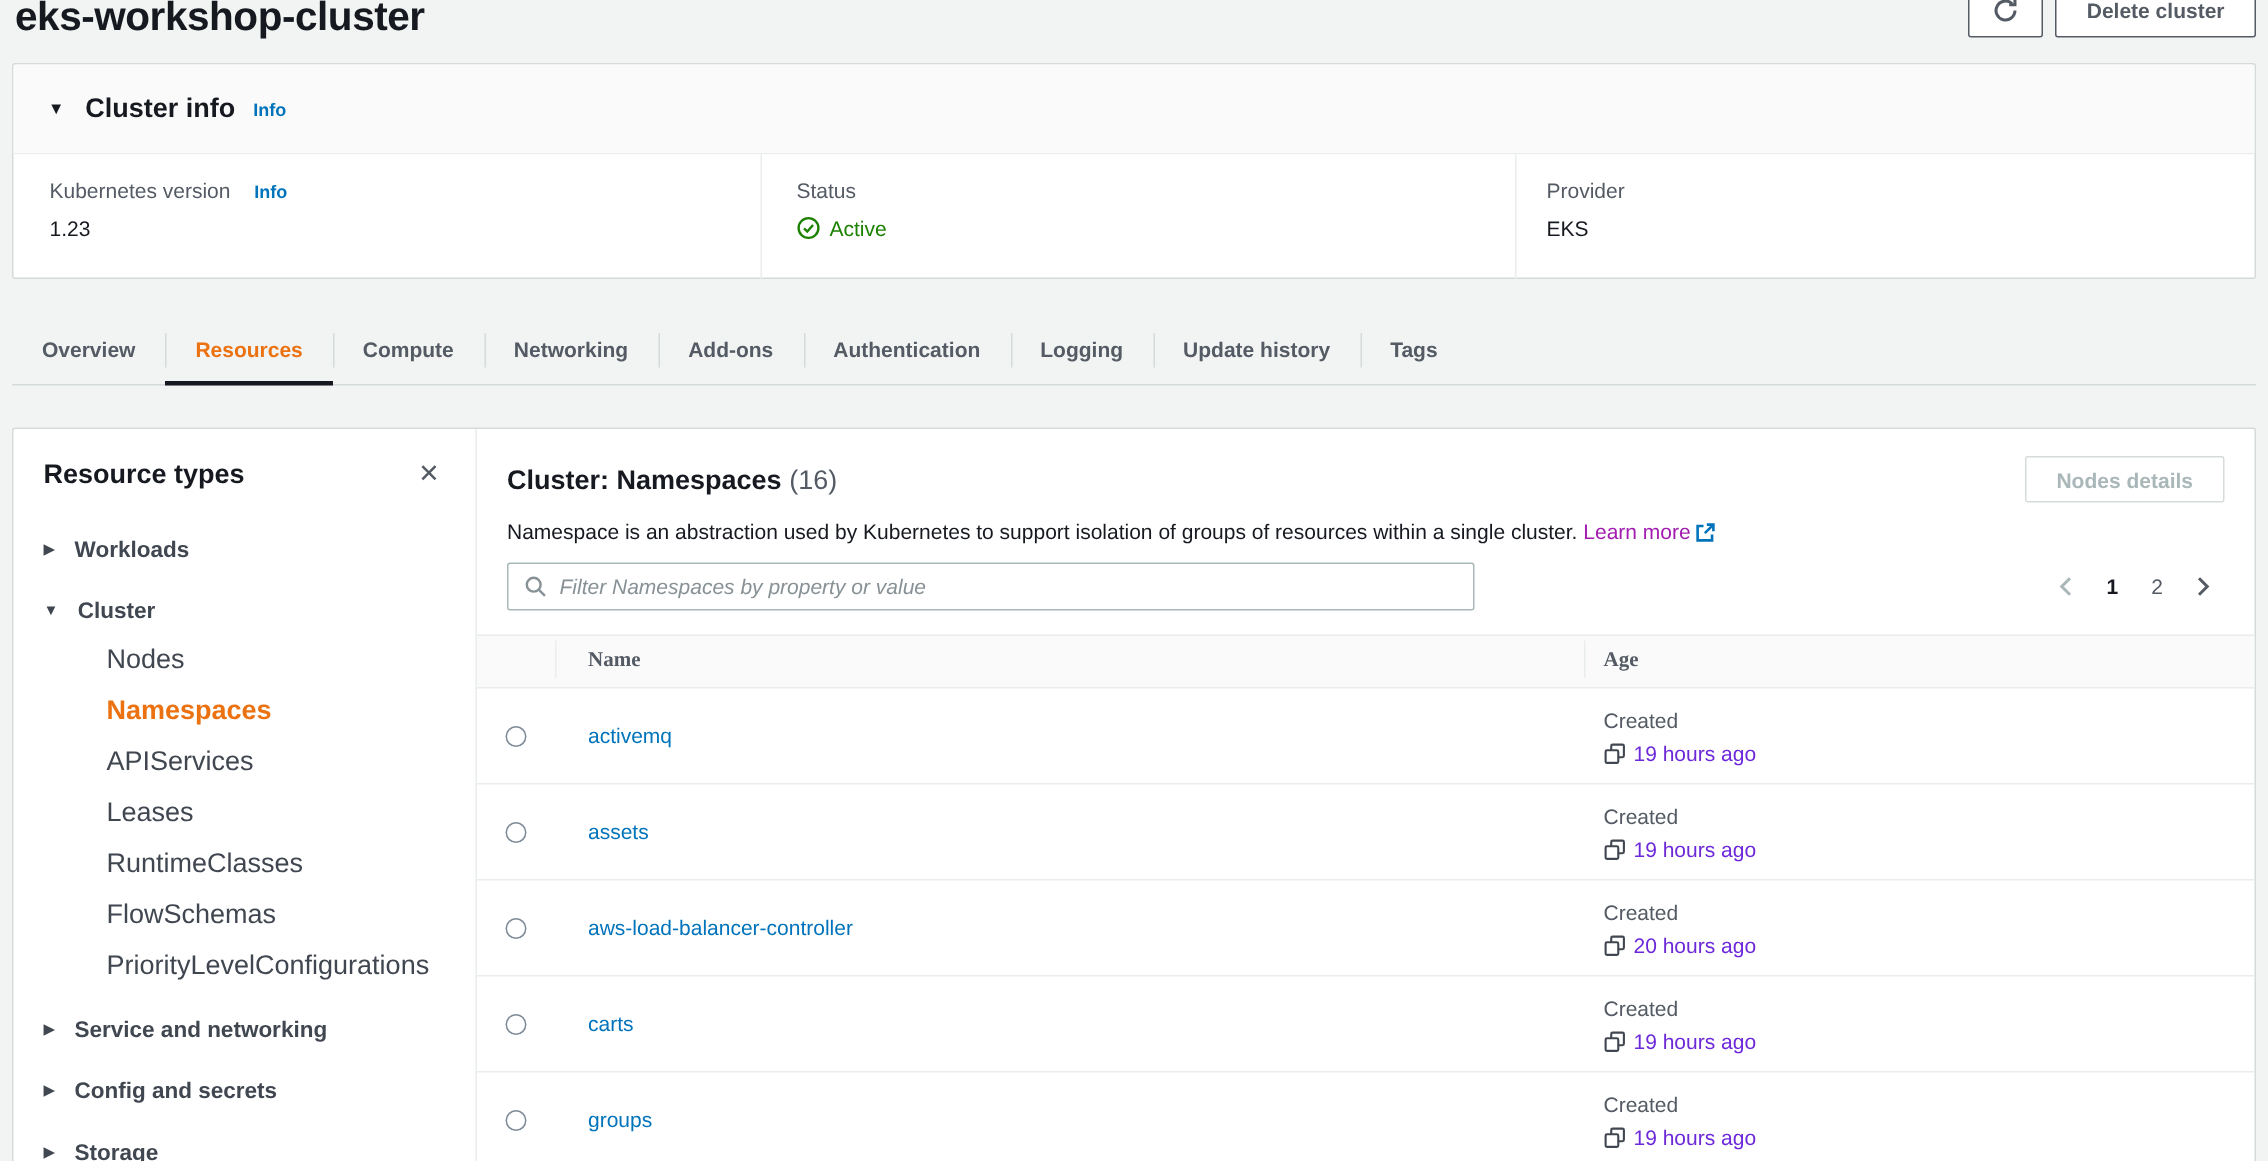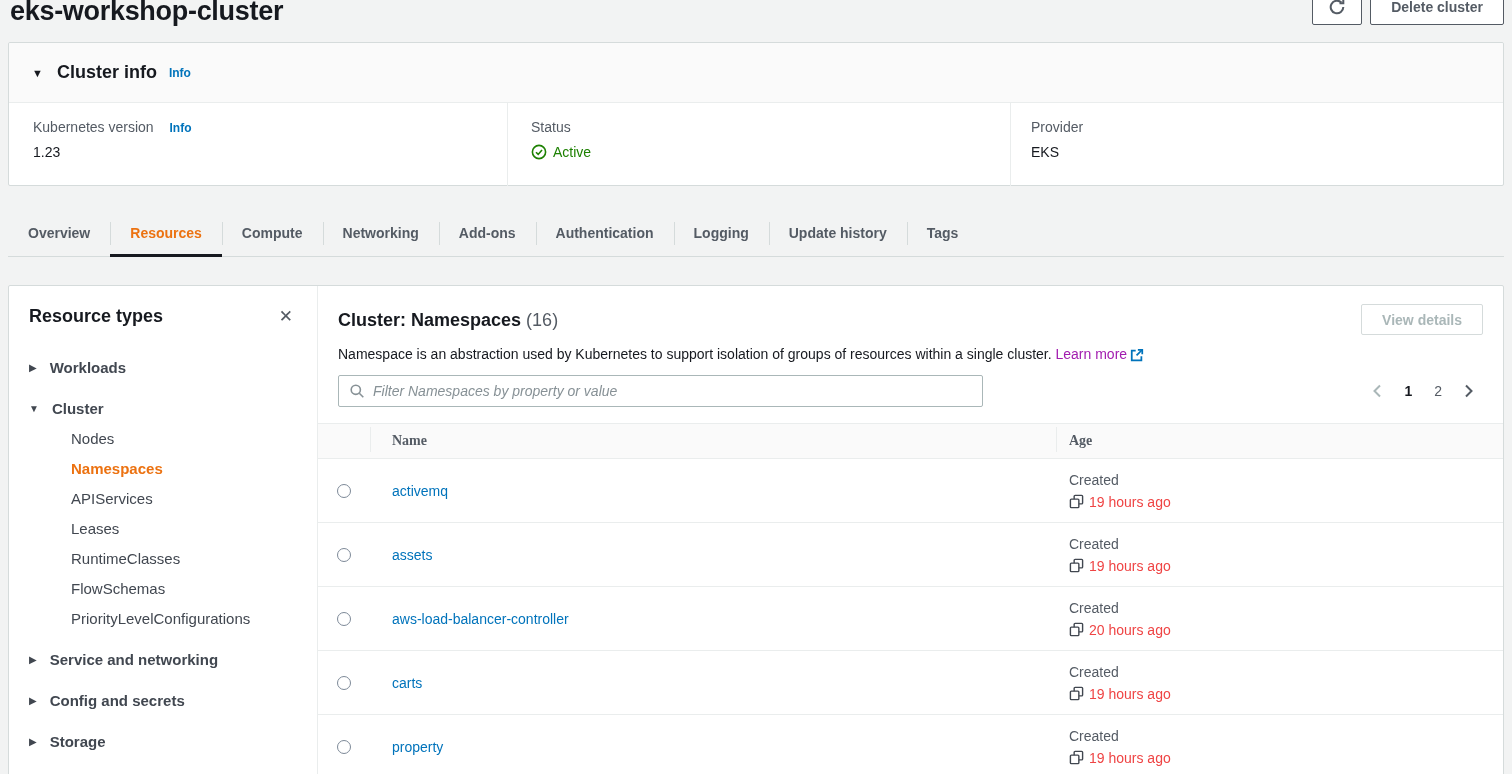--- a/index.html
+++ b/index.html
@@ -74,21 +74,21 @@
   .sidebar-title { font-size: 18px; font-weight: 700; }
   .close-x { font-size: 17px; color: #545b64; cursor: pointer; padding: 2px 4px; }
   .tree { margin-top: 30px; }
   .tree-group {
     display: flex; align-items: center; gap: 13px; margin-top: 24px;
     font-size: 15px; font-weight: 700; color: #414750; cursor: pointer;
   }
   .tree-group:first-child { margin-top: 0; }
   .tree-group .caret { margin-right: 0; font-size: 10px; color: #414750; }
   .tree-child {
-    margin: 13px 0 13px 42px; font-size: 15px; color: #414750; cursor: pointer;
+    margin: 13px 0 13px 42px; font-size: 18px; color: #414750; cursor: pointer;
   }
   .tree-child.selected { color: #ec7211; font-weight: 700; }
   .tree-children { margin-bottom: 18px; }
   
   .content { flex: 1; position: relative; padding: 18px 20px 0 20px; display: flex; flex-direction: column; }
   .content-head { display: flex; align-items: flex-start; }
   .content-title { font-size: 18px; font-weight: 700; margin-top: 6px; }
   .content-count { font-weight: 400; color: #545b64; }
   .view-details { margin-left: auto; height: 31px; padding: 0 20px; }
   .desc-row { margin-top: 11px; font-size: 14px; color: #16191f; }
@@ -123,21 +123,21 @@
   .thead .col-name::before, .thead .col-age::before {
     content: ""; position: absolute; left: 0; top: -6px; width: 1px; height: 25px; background: #eaeded;
   }
   .trow { height: 64px; display: flex; align-items: center; border-bottom: 1px solid #eaeded; }
   .radio {
     width: 14px; height: 14px; border: 1.5px solid #7d8998; border-radius: 50%;
     background: #fff; cursor: pointer;
   }
   .name-link { color: #0073bb; font-size: 14px; text-decoration: none; cursor: pointer; }
   .age-cell .created { font-size: 14px; color: #545b64; margin-bottom: 6px; }
-  .age-line { display: flex; align-items: flex-start; gap: 5px; font-size: 14px; color: #ef4444; }
+  .age-line { display: flex; align-items: flex-end; gap: 5px; font-size: 14px; color: #6d28d9; }
   .icon-svg { display: inline-block; vertical-align: middle; }
 </style>
 </head>
 <body>
 
 <div class="top-header">
   <h1 class="page-title">eks-workshop-cluster</h1>
   <div class="header-actions">
     <button class="btn btn-icon">
       <svg class="icon-svg" width="18" height="18" viewBox="0 0 16 16" fill="none" stroke="#545b64" stroke-width="1.8">
@@ -231,21 +231,21 @@
       </div>
     </div>
   </div>
 
   <div class="content">
     <div class="content-head">
       <h2 class="content-title">
         <span>Cluster: Namespaces</span>
         <span class="content-count">(16)</span>
       </h2>
-      <button class="btn btn-disabled view-details">View details</button>
+      <button class="btn btn-disabled view-details">Nodes details</button>
     </div>
 
     <div class="desc-row">
       <span>Namespace is an abstraction used by Kubernetes to support isolation of groups of resources within a single cluster.</span>
       <a class="learn-more"><span>Learn more</span><svg class="icon-svg ext-icon" width="14" height="14" viewBox="0 0 16 16" fill="none" stroke="#0073bb" stroke-width="2">
             <path d="M13 9.5V14H2V3h4.5"></path>
             <path d="M9 2h5v5"></path>
             <path d="M14 2L7.5 8.5"></path>
           </svg></a>
     </div>
@@ -346,21 +346,21 @@
               </svg>
             <span>19 hours ago</span>
           </div>
         </div>
       </div>
 
       <div class="trow">
         <div class="col-select">
             <span class="radio"></span>
           </div>
-        <div class="col-name"><a class="name-link">property</a></div>
+        <div class="col-name"><a class="name-link">groups</a></div>
         <div class="col-age age-cell">
           <div class="created">Created</div>
           <div class="age-line">
             <svg class="icon-svg" width="15" height="15" viewBox="0 0 16 16" fill="none" stroke="#414750" stroke-width="1.5">
                 <rect x="5.5" y="1.5" width="9" height="9" rx="1"></rect>
                 <rect x="1.5" y="5.5" width="9" height="9" rx="1" fill="#fff"></rect>
               </svg>
             <span>19 hours ago</span>
           </div>
         </div>

